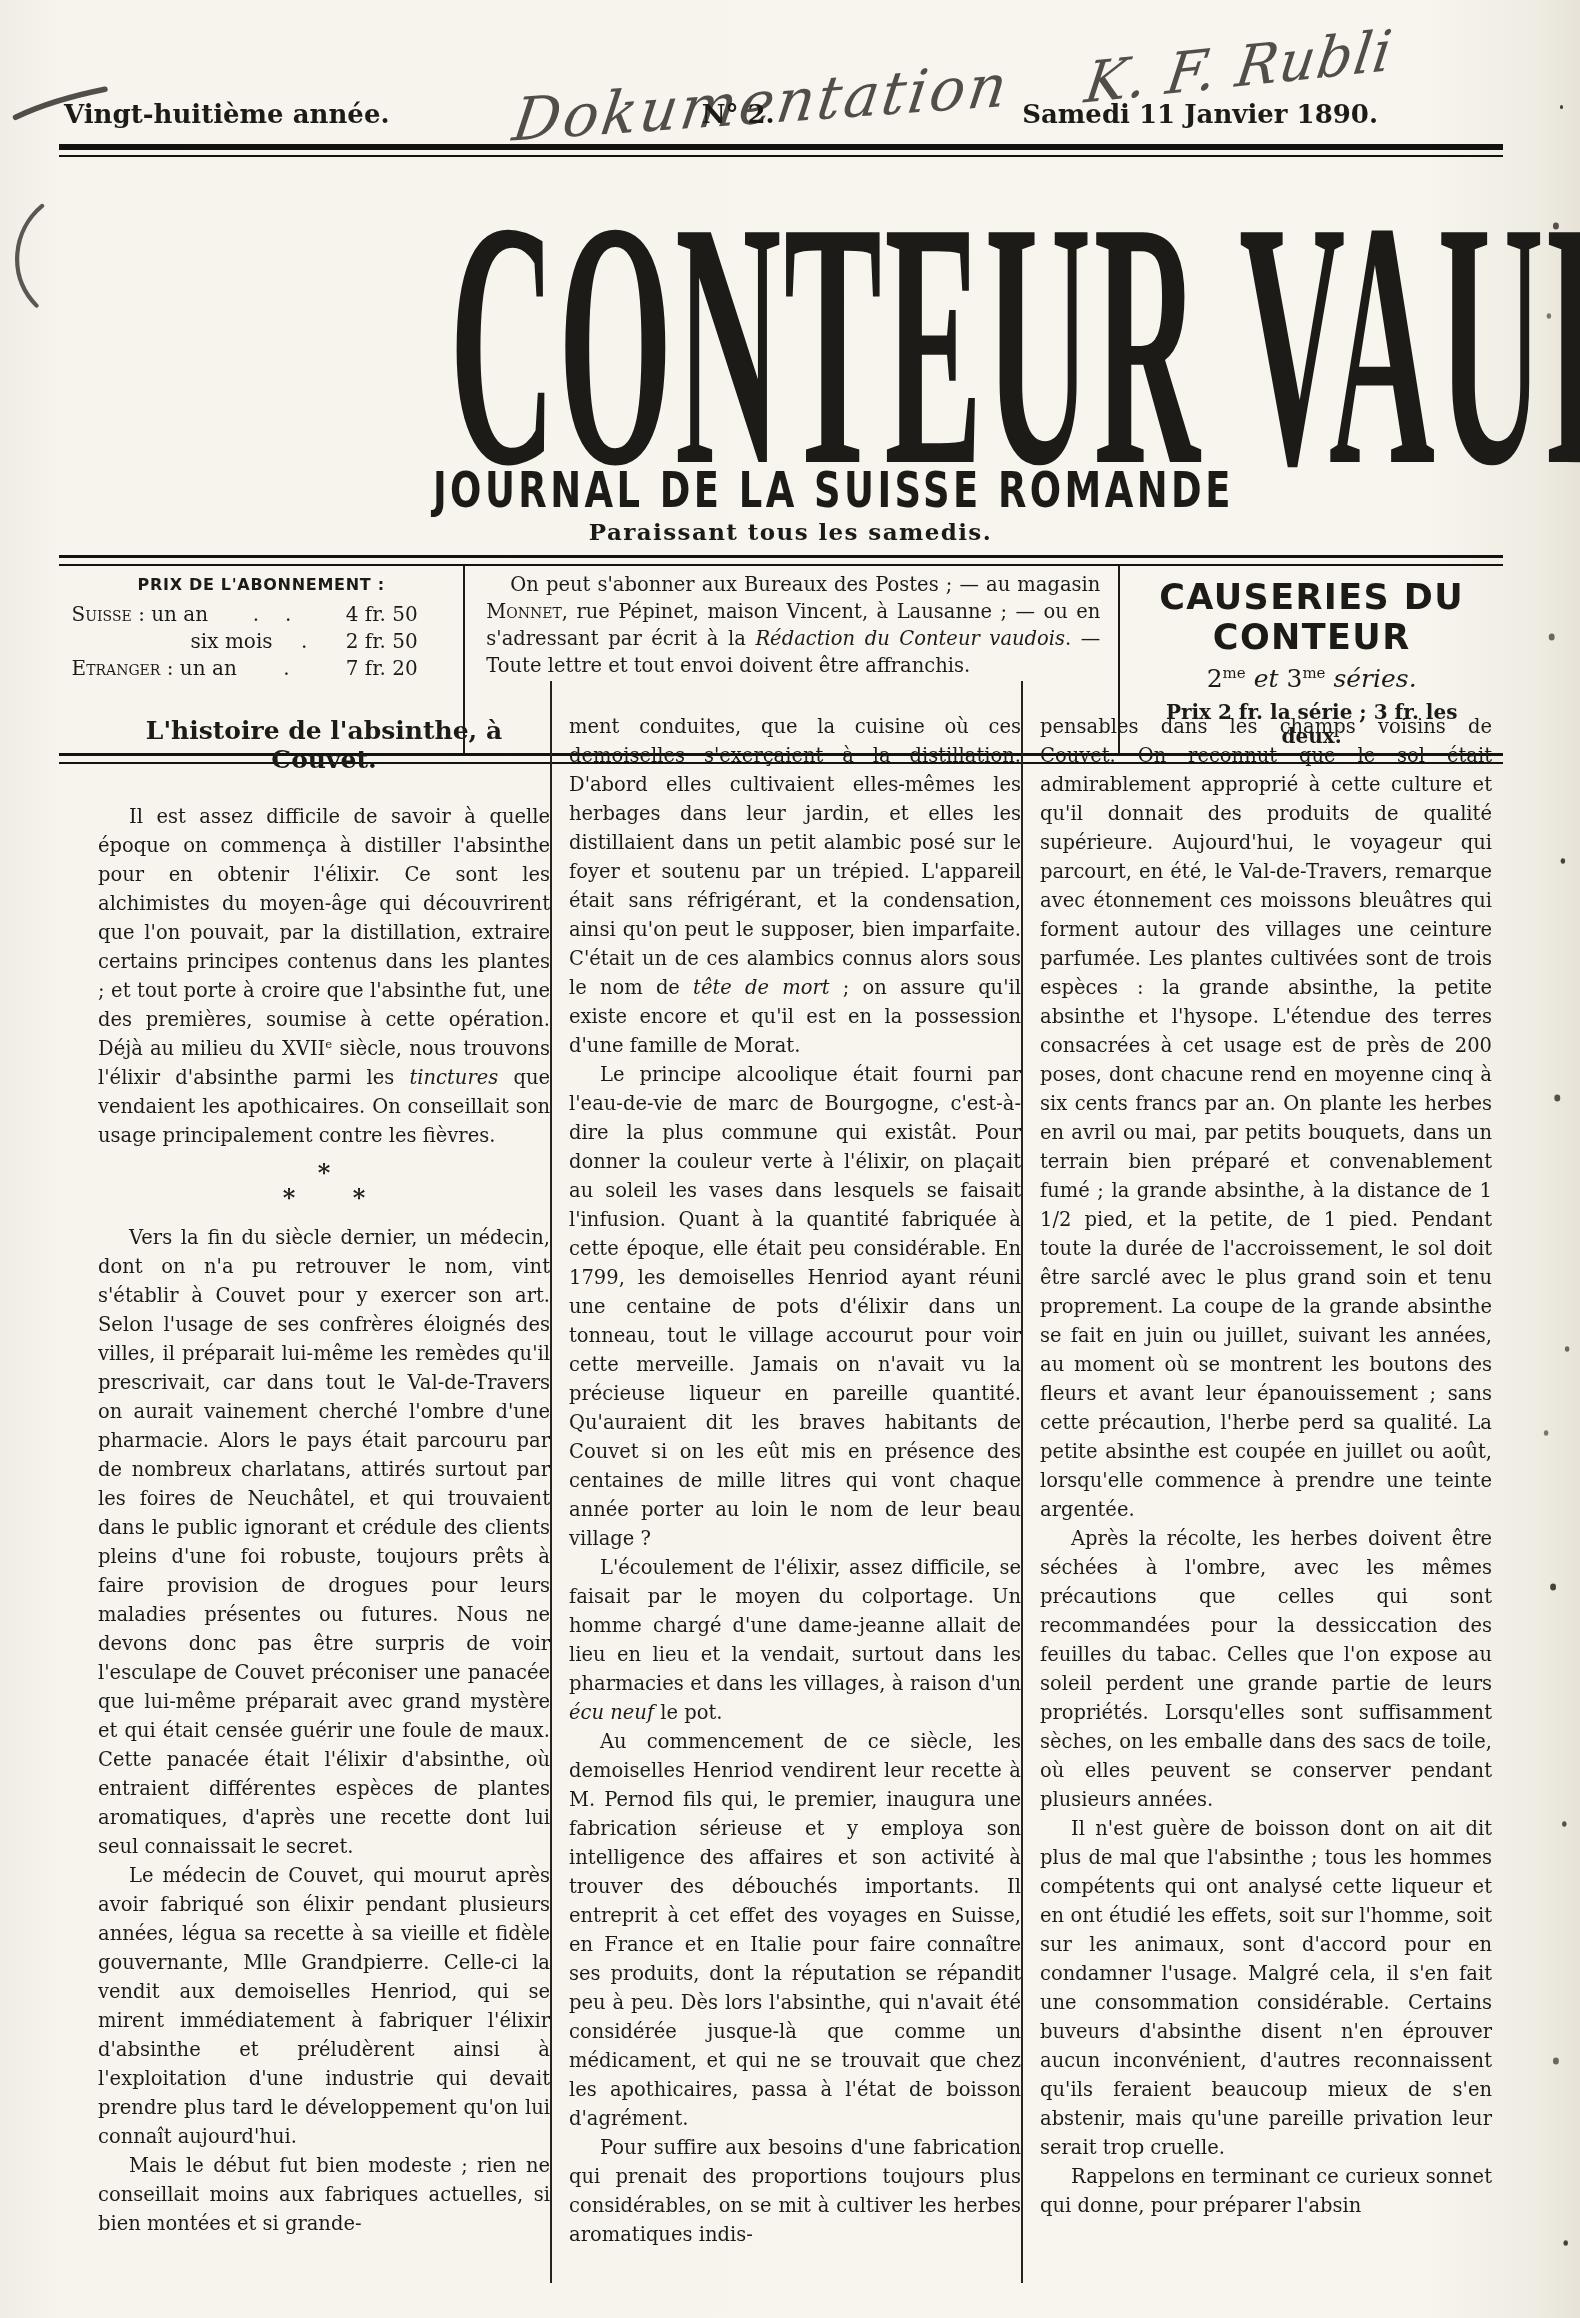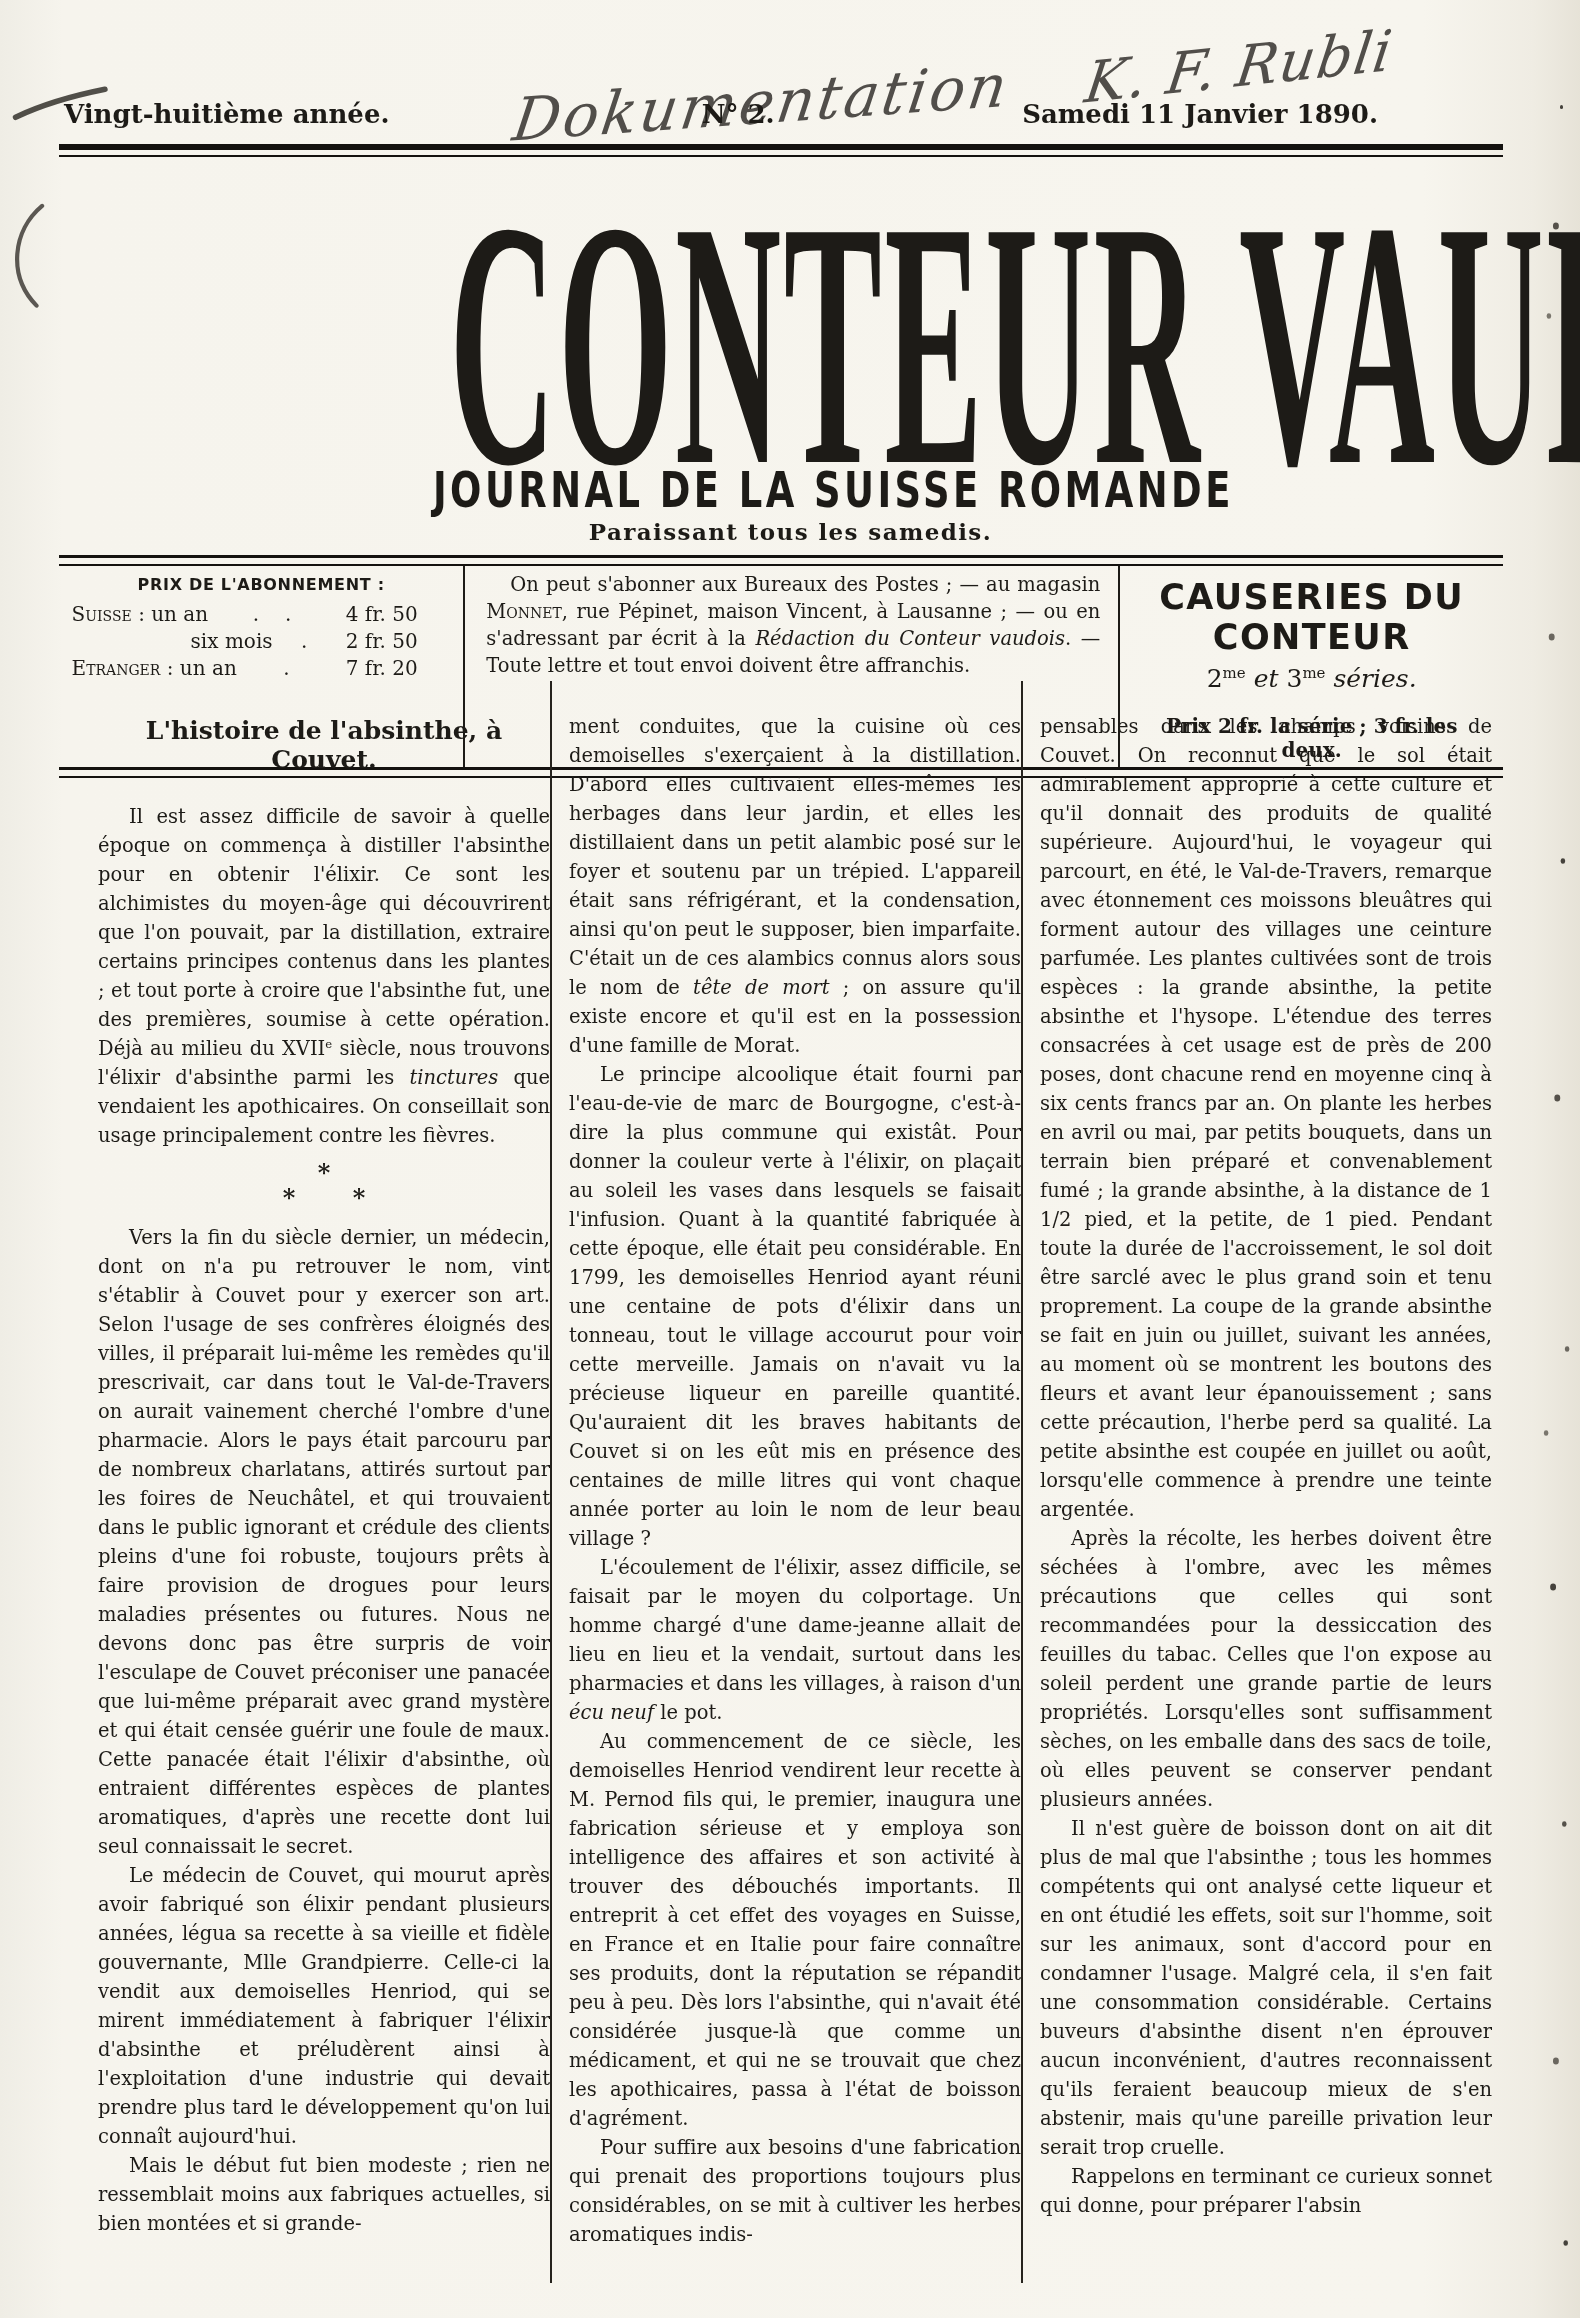--- a/index.html
+++ b/index.html
@@ -45,21 +45,21 @@
   .cell-right { width:26.5%; text-align:center; }
   .box-title { font-family:"DejaVu Sans",sans-serif; font-weight:bold; font-size:16px; text-align:center;
     letter-spacing:0.7px; margin:2.8px 0 7px; }
   .price-row { display:flex; font-size:20px; line-height:27px; }
   .price-row .lab { white-space:nowrap; }
   .price-row.indent .lab { padding-left:119px; }
   .price-row .dots { flex:1; text-align:center; letter-spacing:9.8px; }
   .price-row .price { min-width:105px; text-align:left; white-space:nowrap; }
   .mid-text { font-size:19.5px; line-height:27px; text-align:justify; text-indent:24px; margin:0; }
   .caus-title { font-family:"DejaVu Sans",sans-serif; font-weight:bold; font-size:35px; letter-spacing:1.4px; margin:4.2px 0 7px; }
-  .caus-series { font-size:25px; margin:0 0 21px; }
+  .caus-series { font-size:25px; margin:0 0 7px; }
   .caus-price { font-weight:bold; font-size:20px; }
   .sc { font-variant:small-caps; }
   sup { font-size:0.6em; vertical-align:super; line-height:0; }
 
   .columns { position:absolute; top:681px; left:98px; right:89px; bottom:36px; display:flex; }
   .col { flex:1 1 0; overflow:hidden; padding-top:31px; box-sizing:border-box; }
   .col + .col { border-left:2.1px solid #26231d; padding-left:17px; }
   .art-heading { font-weight:bold; font-size:25px; text-align:center; margin:4.2px 0 28px; }
   .para { margin:0; font-size:19.5px; line-height:29px; text-align:justify; text-indent:31px; }
   .para.cont { text-indent:0; }
@@ -135,21 +135,21 @@
   <div class="columns">
     <div class="col">
         <div class="art-heading">L'histoire de l'absinthe, à Couvet.</div>
         <p class="para">Il est assez difficile de savoir à quelle époque on commença à distiller l'absinthe pour en obtenir l'élixir. Ce sont les alchimistes du moyen-âge qui découvrirent que l'on pouvait, par la distillation, extraire certains principes contenus dans les plantes ; et tout porte à croire que l'absinthe fut, une des premières, soumise à cette opération. Déjà au milieu du XVII<sup>e</sup> siècle, nous trouvons l'élixir d'absinthe parmi les <i>tinctures</i> que vendaient les apothicaires. On conseillait son usage principalement contre les fièvres.</p>
         <div class="asterism">
           <div>*</div>
           <div class="ast2">* *</div>
         </div>
         <p class="para">Vers la fin du siècle dernier, un médecin, dont on n'a pu retrouver le nom, vint s'établir à Couvet pour y exercer son art. Selon l'usage de ses confrères éloignés des villes, il préparait lui-même les remèdes qu'il prescrivait, car dans tout le Val-de-Travers on aurait vainement cherché l'ombre d'une pharmacie. Alors le pays était parcouru par de nombreux charlatans, attirés surtout par les foires de Neuchâtel, et qui trouvaient dans le public ignorant et crédule des clients pleins d'une foi robuste, toujours prêts à faire provision de drogues pour leurs maladies présentes ou futures. Nous ne devons donc pas être surpris de voir l'esculape de Couvet préconiser une panacée que lui-même préparait avec grand mystère et qui était censée guérir une foule de maux. Cette panacée était l'élixir d'absinthe, où entraient différentes espèces de plantes aromatiques, d'après une recette dont lui seul connaissait le secret.</p>
         <p class="para">Le médecin de Couvet, qui mourut après avoir fabriqué son élixir pendant plusieurs années, légua sa recette à sa vieille et fidèle gouvernante, Mlle Grandpierre. Celle-ci la vendit aux demoiselles Henriod, qui se mirent immédiatement à fabriquer l'élixir d'absinthe et préludèrent ainsi à l'exploitation d'une industrie qui devait prendre plus tard le développement qu'on lui connaît aujourd'hui.</p>
-        <p class="para">Mais le début fut bien modeste ; rien ne ressemblait moins aux fabriques actuelles, si bien montées et si grande-</p>
+        <p class="para">Mais le début fut bien modeste ; rien ne conseillait moins aux fabriques actuelles, si bien montées et si grande-</p>
       </div>
     <div class="col">
         <p class="para cont">ment conduites, que la cuisine où ces demoiselles s'exerçaient à la distillation. D'abord elles cultivaient elles-mêmes les herbages dans leur jardin, et elles les distillaient dans un petit alambic posé sur le foyer et soutenu par un trépied. L'appareil était sans réfrigérant, et la condensation, ainsi qu'on peut le supposer, bien imparfaite. C'était un de ces alambics connus alors sous le nom de <i>tête de mort</i> ; on assure qu'il existe encore et qu'il est en la possession d'une famille de Morat.</p>
         <p class="para">Le principe alcoolique était fourni par l'eau-de-vie de marc de Bourgogne, c'est-à-dire la plus commune qui existât. Pour donner la couleur verte à l'élixir, on plaçait au soleil les vases dans lesquels se faisait l'infusion. Quant à la quantité fabriquée à cette époque, elle était peu considérable. En 1799, les demoiselles Henriod ayant réuni une centaine de pots d'élixir dans un tonneau, tout le village accourut pour voir cette merveille. Jamais on n'avait vu la précieuse liqueur en pareille quantité. Qu'auraient dit les braves habitants de Couvet si on les eût mis en présence des centaines de mille litres qui vont chaque année porter au loin le nom de leur beau village ?</p>
         <p class="para">L'écoulement de l'élixir, assez difficile, se faisait par le moyen du colportage. Un homme chargé d'une dame-jeanne allait de lieu en lieu et la vendait, surtout dans les pharmacies et dans les villages, à raison d'un <i>écu neuf</i> le pot.</p>
         <p class="para">Au commencement de ce siècle, les demoiselles Henriod vendirent leur recette à M. Pernod fils qui, le premier, inaugura une fabrication sérieuse et y employa son intelligence des affaires et son activité à trouver des débouchés importants. Il entreprit à cet effet des voyages en Suisse, en France et en Italie pour faire connaître ses produits, dont la réputation se répandit peu à peu. Dès lors l'absinthe, qui n'avait été considérée jusque-là que comme un médicament, et qui ne se trouvait que chez les apothicaires, passa à l'état de boisson d'agrément.</p>
         <p class="para">Pour suffire aux besoins d'une fabrication qui prenait des proportions toujours plus considérables, on se mit à cultiver les herbes aromatiques indis-</p>
       </div>
     <div class="col">
         <p class="para cont">pensables dans les champs voisins de Couvet. On reconnut que le sol était admirablement approprié à cette culture et qu'il donnait des produits de qualité supérieure. Aujourd'hui, le voyageur qui parcourt, en été, le Val-de-Travers, remarque avec étonnement ces moissons bleuâtres qui forment autour des villages une ceinture parfumée. Les plantes cultivées sont de trois espèces : la grande absinthe, la petite absinthe et l'hysope. L'étendue des terres consacrées à cet usage est de près de 200 poses, dont chacune rend en moyenne cinq à six cents francs par an. On plante les herbes en avril ou mai, par petits bouquets, dans un terrain bien préparé et convenablement fumé ; la grande absinthe, à la distance de 1 1/2 pied, et la petite, de 1 pied. Pendant toute la durée de l'accroissement, le sol doit être sarclé avec le plus grand soin et tenu proprement. La coupe de la grande absinthe se fait en juin ou juillet, suivant les années, au moment où se montrent les boutons des fleurs et avant leur épanouissement ; sans cette précaution, l'herbe perd sa qualité. La petite absinthe est coupée en juillet ou août, lorsqu'elle commence à prendre une teinte argentée.</p>

